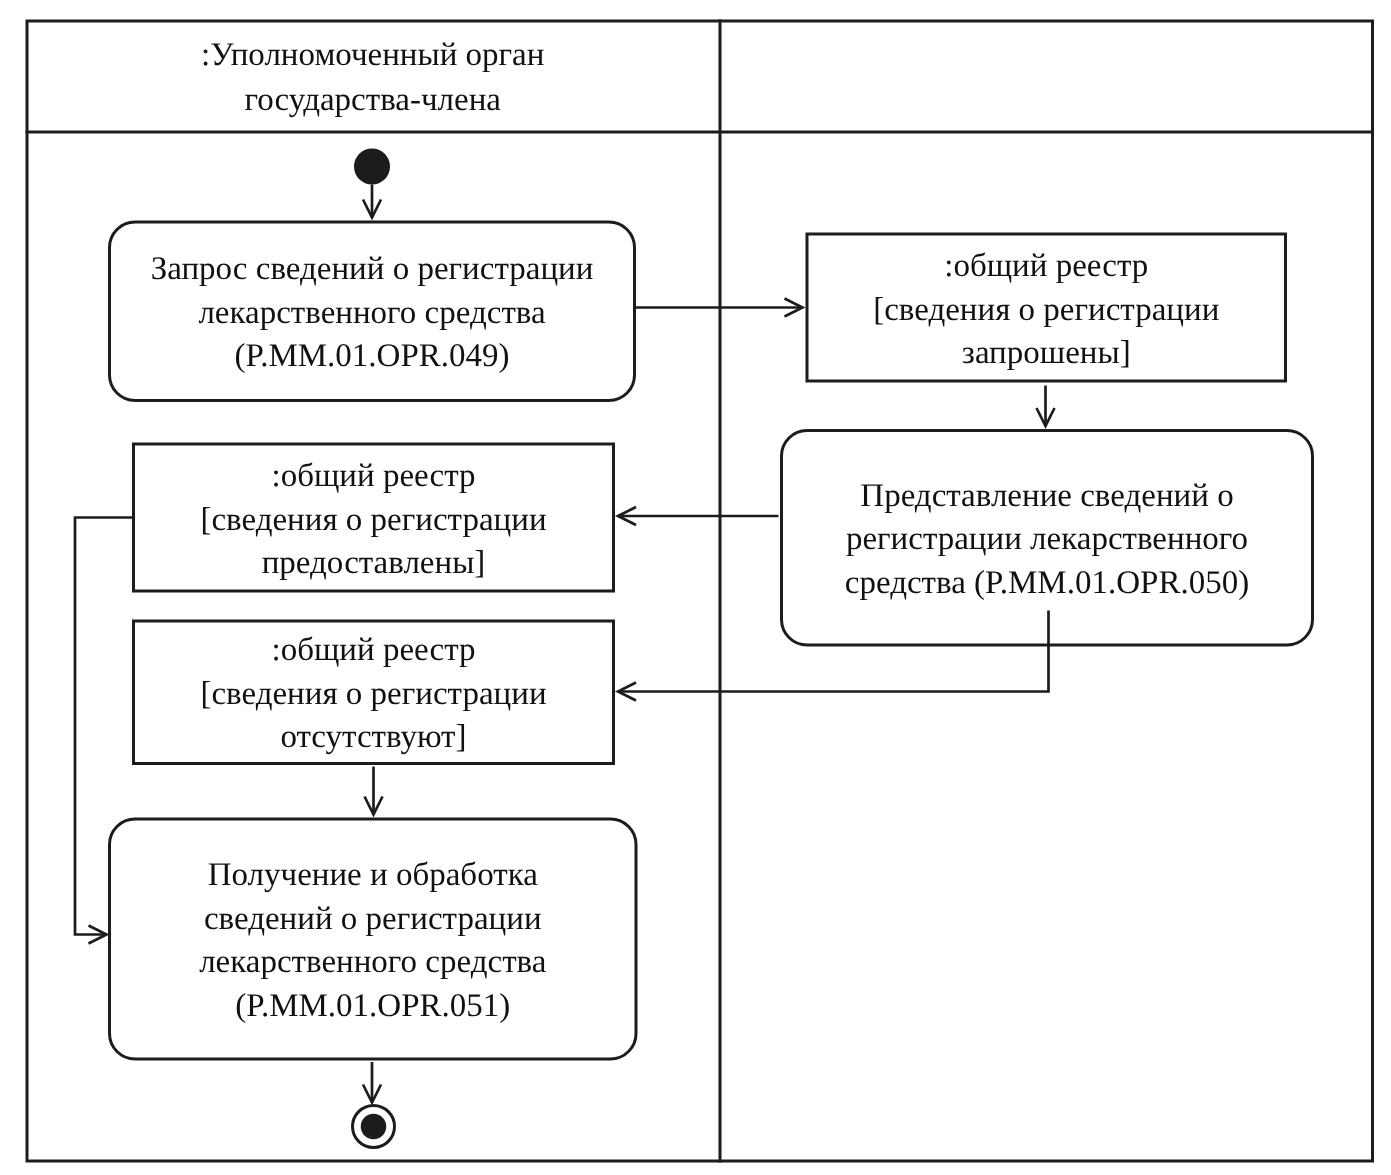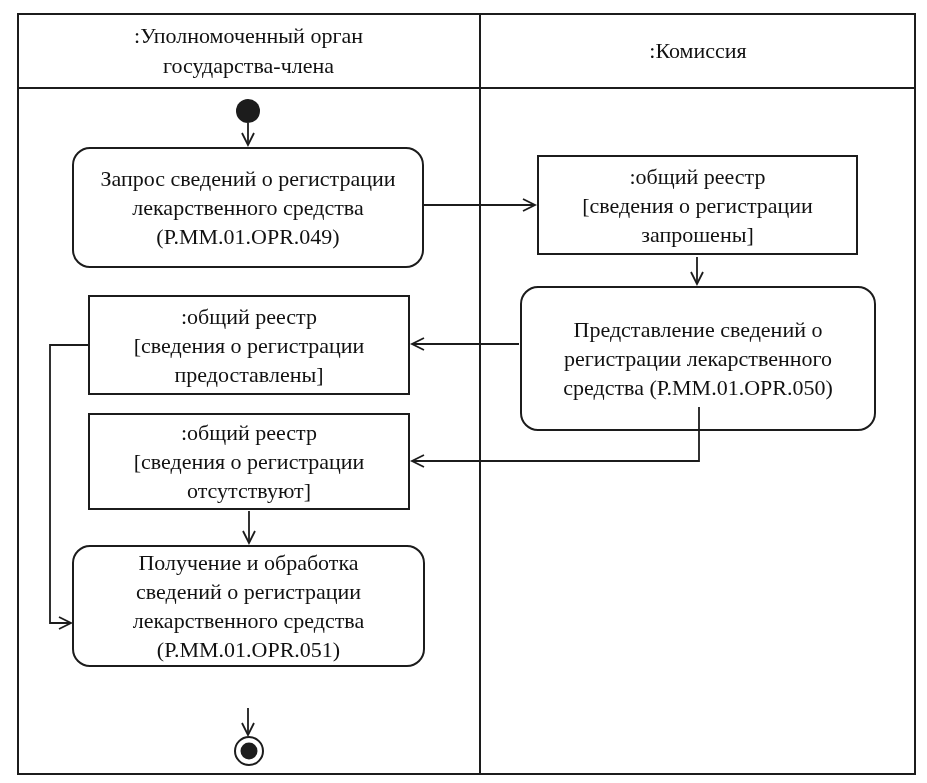--- a/index.html
+++ b/index.html
@@ -55,21 +55,21 @@
     text-align: center;
     font-size: 22px; line-height: 29px;
     white-space: pre;
   }
   .action { border-radius: 18px; }
   #action-049 { left: 72px;  top: 147px; width: 352px; height: 121px; }
   #obj-requested { left: 537px; top: 155px; width: 321px; height: 100px; }
   #action-050 { left: 520px; top: 286px; width: 356px; height: 145px; }
   #obj-provided { left: 88px; top: 295px; width: 322px; height: 100px; }
   #obj-missing { left: 88px; top: 413px; width: 322px; height: 97px; }
-  #action-051 { left: 72px;  top: 545px; width: 353px; height: 122px; }
+  #action-051 { left: 72px;  top: 545px; width: 353px; height: 162px; }
   svg.connectors {
     position: absolute; left: 0; top: 0;
     width: 927px; height: 783px;
     pointer-events: none;
   }
   svg.connectors path, svg.connectors line, svg.connectors polyline {
     stroke: var(--line);
     stroke-width: 1.8;
     fill: none;
   }
@@ -78,21 +78,20 @@
 <body>
 
 <div class="canvas">
 
   <div class="frame"></div>
   <div class="header-divider"></div>
   <div class="lane-divider"></div>
 
   <div class="lane-header left">:Уполномоченный орган
 государства-члена</div>
-  <div class="lane-header right">:Комиссия</div>
 
   <div class="node action" id="action-049">Запрос сведений о регистрации
 лекарственного средства
 (P.MM.01.OPR.049)</div>
 
   <div class="node" id="obj-requested">:общий реестр
 [сведения о регистрации
 запрошены]</div>
 
   <div class="node action" id="action-050">Представление сведений о

